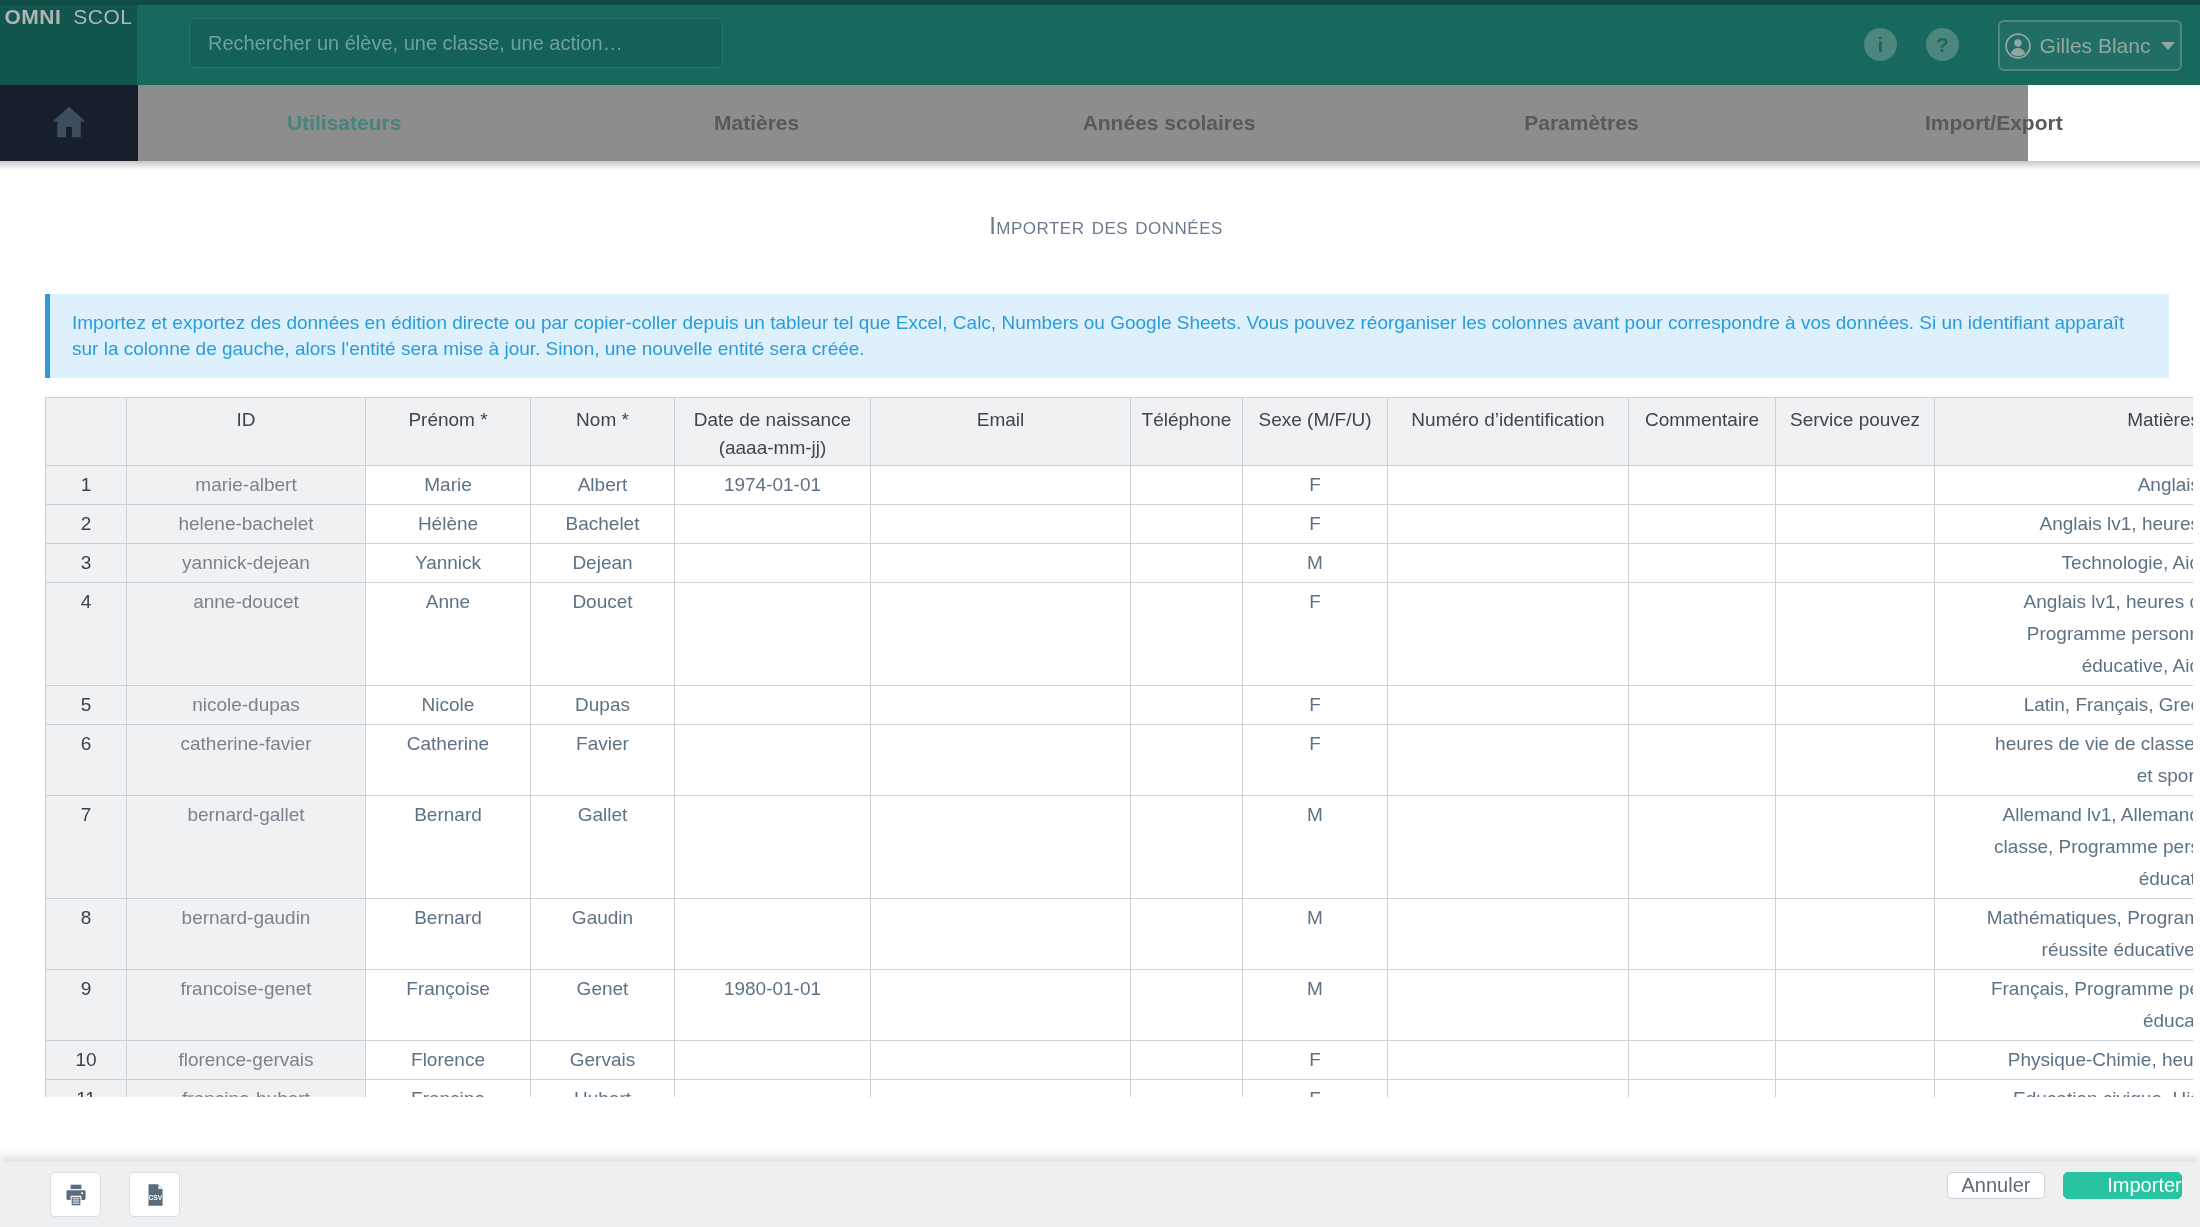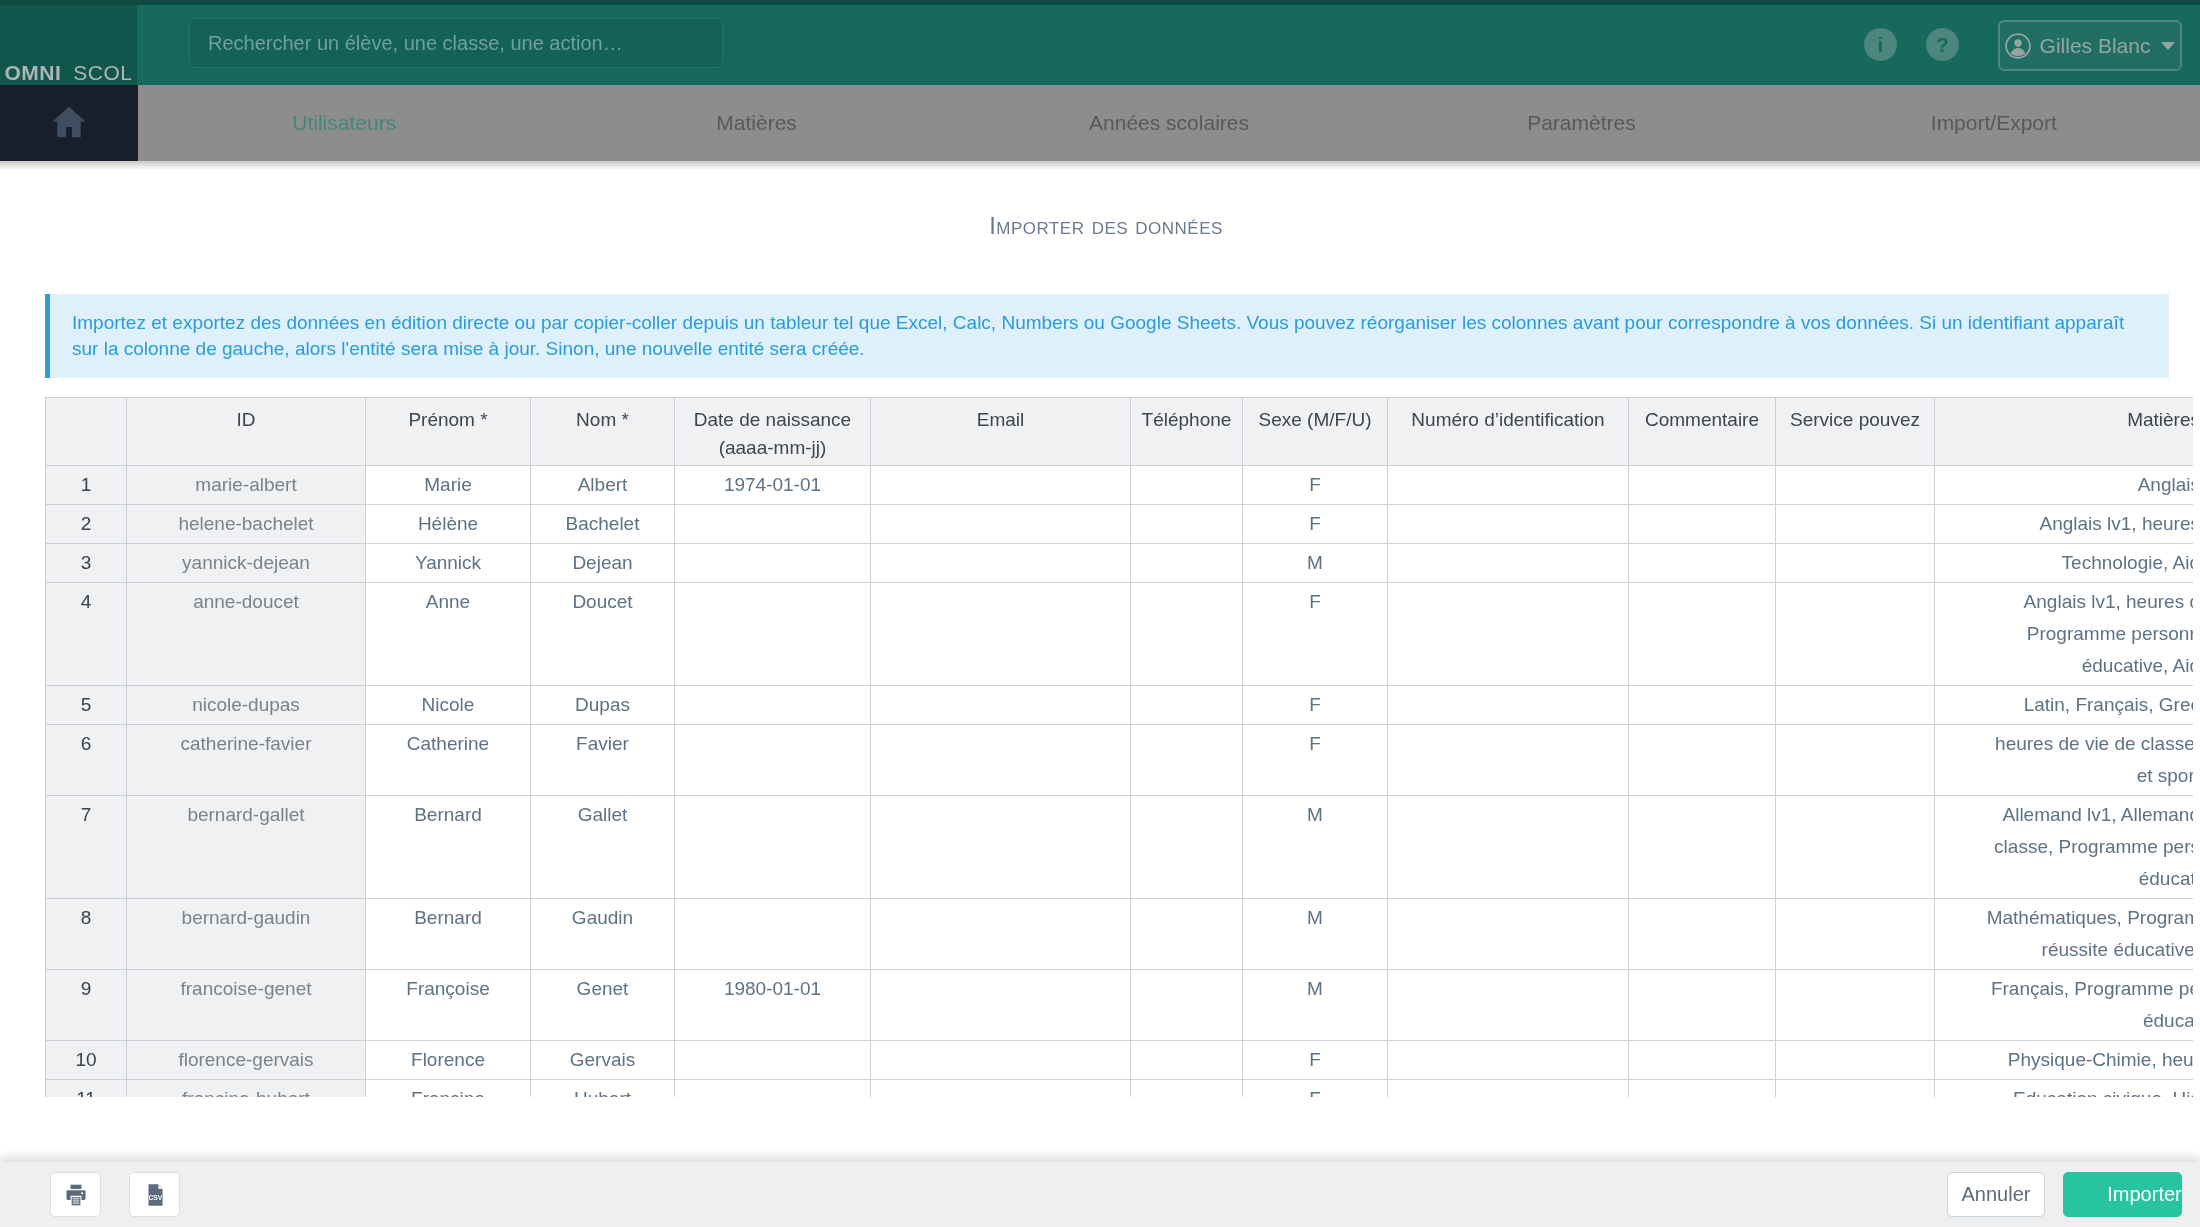--- a/index.html
+++ b/index.html
@@ -4,39 +4,39 @@
 <style>
   * { margin:0; padding:0; box-sizing:border-box; }
   html,body { width:2200px; height:1227px; overflow:hidden; background:#fff;
     font-family:"Liberation Sans", sans-serif; }
   #screen { position:absolute; top:0; left:0; width:2200px; height:1227px; background:#fff; }
 
   
   .topstrip { position:absolute; top:0; left:0; width:2200px; height:5px; background:#0d4b43; }
   .header { position:absolute; top:5px; left:0; width:2200px; height:80px; background:#17695e; }
   .logo-block { position:absolute; top:0; left:0; width:137px; height:80px; background:#10564d;
-    display:flex; align-items:flex-end; justify-content:center; color:#aeb6b5; font-size:21px; letter-spacing:.5px; }
+    display:flex; align-items:flex-start; justify-content:center; color:#aeb6b5; font-size:21px; letter-spacing:.5px; }
   .logo-block b { font-weight:700; } .logo-block span { font-weight:300;padding-left:12px; }
   .search-input { position:absolute; left:189px; top:13px; width:534px; height:50px;
     background:#14615a; border:1px solid #26756b; border-radius:6px; padding:7px 18px;
     font-size:20px; color:#bcd3cf; outline:none; font-family:"Liberation Sans",sans-serif; }
   .search-input::placeholder { color:#6fa09a; opacity:1; }
   .round-ic { position:absolute; top:23px; width:33px; height:33px; border-radius:50%;
     background:#4c867d; color:#17695e; font-size:21px; font-weight:700;
     display:flex; align-items:center; justify-content:center; }
   .user-btn { position:absolute; left:1998px; top:15px; width:184px; height:51px;
     border:2px solid #53867e; border-radius:6px; background:rgba(255,255,255,0.04);
     display:flex; align-items:center; justify-content:center; gap:9px;
     color:#95a6a2; font-size:21px; }
   .user-btn svg { width:26px; height:26px; fill:#95a6a2; }
   .caret { display:inline-block; width:0; height:0; border-left:7px solid transparent;
     border-right:7px solid transparent; border-top:8px solid #95a6a2; margin-left:2px; }
 
   
-  .nav { position:absolute; top:85px; left:0; width:2200px; height:76px; background:#8d8d8d; }
+  .nav { position:absolute; top:85px; left:0; width:2028px; height:76px; background:#8d8d8d;font-weight:bold; }
   .home-block { position:absolute; top:0; left:0; width:138px; height:76px; background:#161f2b;
     display:flex; align-items:center; justify-content:center; }
   .home-block svg { width:44px; height:44px; fill:#3e4e60; }
   .nav-items { position:absolute; left:138px; top:0; width:2062px; height:76px; display:flex; }
   .nav-item { flex:1; display:flex; align-items:center; justify-content:center;
     font-size:21px; color:#595959; }
   .nav-item.active { color:#47847b; }
   .nav-shadow { position:absolute; top:161px; left:0; width:2200px; height:9px;
     background:linear-gradient(rgba(0,0,0,0.22), rgba(0,0,0,0)); }
 
@@ -59,21 +59,21 @@
   th.c-mat, td.c-mat { text-align:right; padding-right:0; white-space:nowrap; }
   td.c-mat div { line-height:32px; white-space:nowrap; }
 
   
   .footer { position:absolute; top:1162px; left:0; width:2200px; height:65px; background:#edeff1;
     box-shadow:0 -5px 9px rgba(0,0,0,0.14); }
   .icon-btn { position:absolute; top:10px; width:51px; height:45px; background:#fff;
     border:1px solid #d9dee2; border-radius:5px; display:flex; align-items:center; justify-content:center;
     color:#5a6b7d; }
   .icon-btn svg { width:26px; height:26px; }
-  .btn { position:absolute; top:10px; height:45px; border-radius:5px; font-size:20px;
+  .btn { position:absolute; top:10px; height:27px; border-radius:5px; font-size:20px;
     display:flex; align-items:center; justify-content:center;
     font-family:"Liberation Sans",sans-serif; }
   .btn-cancel { left:1947px; width:98px; background:#fff; border:1px solid #cbd2d8; color:#5d6b79; }
   .btn-import { left:2063px; width:119px; background:#28c3a0; border:1px solid #28c3a0; color:#fff;padding-left:44px; }
 </style>
 </head>
 <body>
 
 <div id="screen">
 

